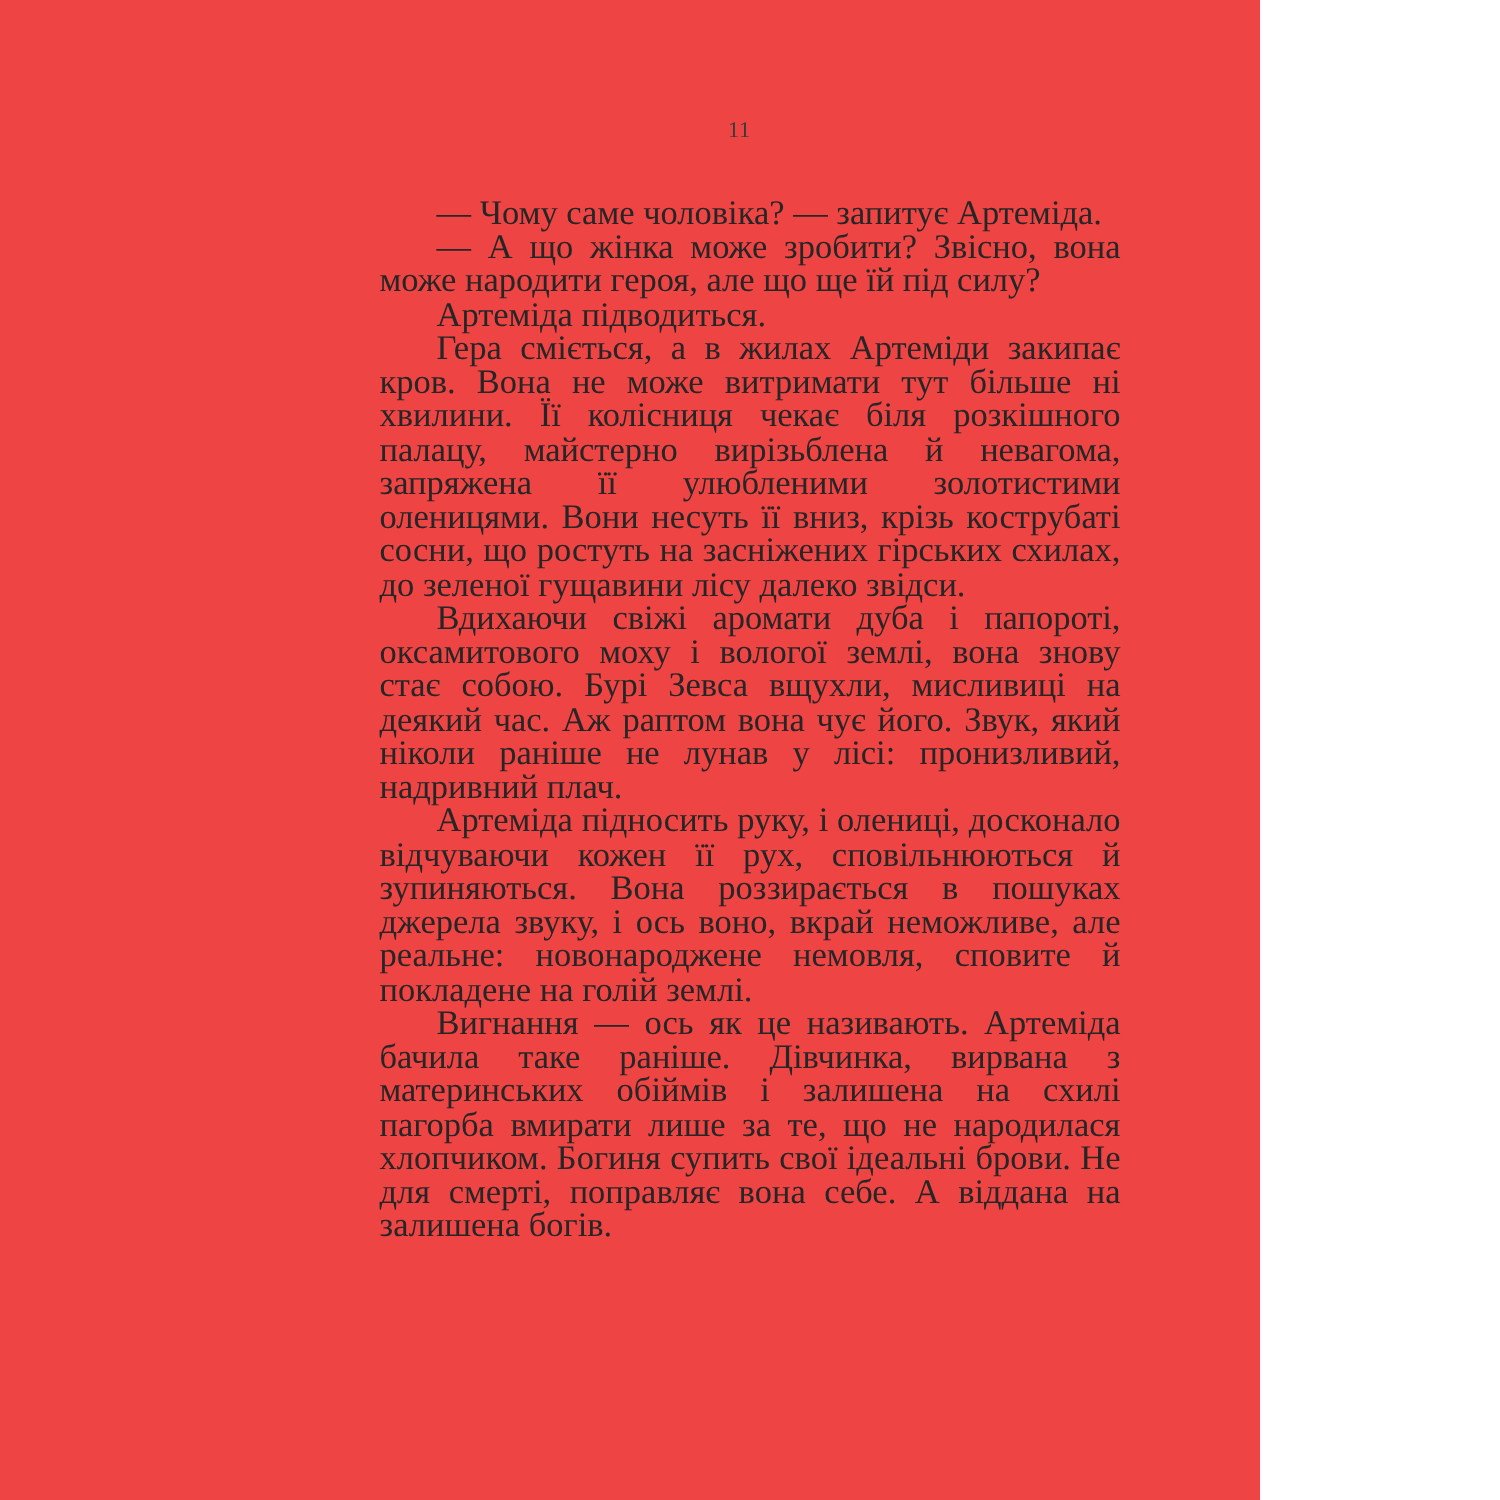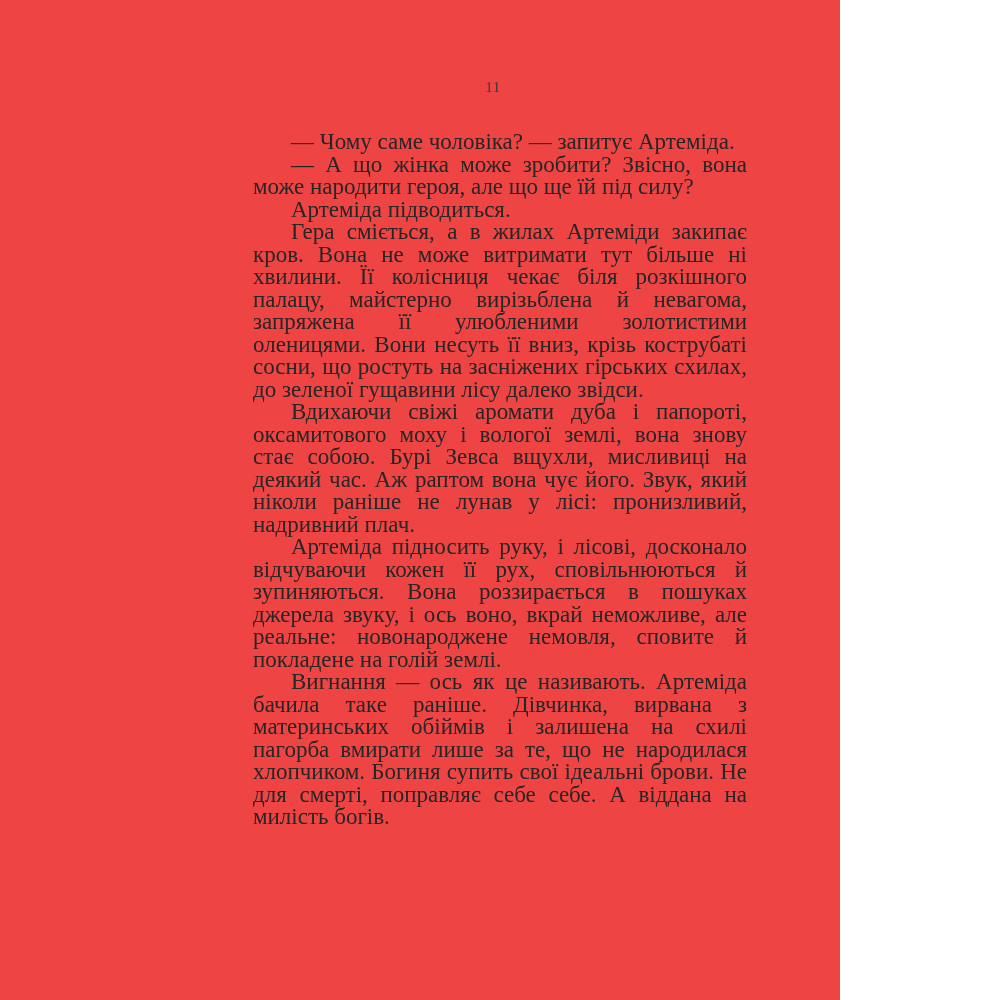--- a/index.html
+++ b/index.html
@@ -51,16 +51,16 @@
 <body style="background: rgb(255, 255, 255);">
 
 <div class="book-page">
   <div class="page-number">11</div>
   <div class="text-block" id="paragraph-container" style="color: rgb(38, 38, 38);">
       <p lang="uk">— Чому саме чоловіка? — запитує Артеміда.</p>
       <p lang="uk">— А що жінка може зробити? Звісно, вона може народити героя, але що ще їй під силу?</p>
       <p lang="uk">Артеміда підводиться.</p>
       <p lang="uk">Гера сміється, а в жилах Артеміди закипає кров. Вона не може витримати тут більше ні хвилини. Її колісниця чекає біля розкішного палацу, майстерно вирізьблена й невагома, запряжена її улюбленими золотистими оленицями. Вони несуть її вниз, крізь кострубаті сосни, що ростуть на засніжених гірських схилах, до зеленої гущавини лісу далеко звідси.</p>
       <p lang="uk">Вдихаючи свіжі аромати дуба і папороті, оксамитового моху і вологої землі, вона знову стає собою. Бурі Зевса вщухли, мисливиці на деякий час. Аж раптом вона чує його. Звук, який ніколи раніше не лунав у лісі: пронизливий, надривний плач.</p>
-      <p lang="uk">Артеміда підносить руку, і лісові, досконало відчуваючи кожен її рух, сповільнюються й зупиняються. Вона роззирається в пошуках джерела звуку, і ось воно, вкрай неможливе, але реальне: новонароджене немовля, сповите й покладене на голій землі.</p>
-      <p lang="uk">Вигнання — ось як це називають. Артеміда бачила таке раніше. Дівчинка, вирвана з материнських обіймів і залишена на схилі пагорба вмирати лише за те, що не народилася хлопчиком. Богиня супить свої ідеальні брови. Не для смерті, поправляє себе себе. А віддана на милість богів.</p>
+      <p lang="uk">Артеміда підносить руку, і олениці, досконало відчуваючи кожен її рух, сповільнюються й зупиняються. Вона роззирається в пошуках джерела звуку, і ось воно, вкрай неможливе, але реальне: новонароджене немовля, сповите й покладене на голій землі.</p>
+      <p lang="uk">Вигнання — ось як це називають. Артеміда бачила таке раніше. Дівчинка, вирвана з материнських обіймів і залишена на схилі пагорба вмирати лише за те, що не народилася хлопчиком. Богиня супить свої ідеальні брови. Не для смерті, поправляє вона себе. А віддана на залишена богів.</p>
     </div>
 </div>
 
 </body></html>

